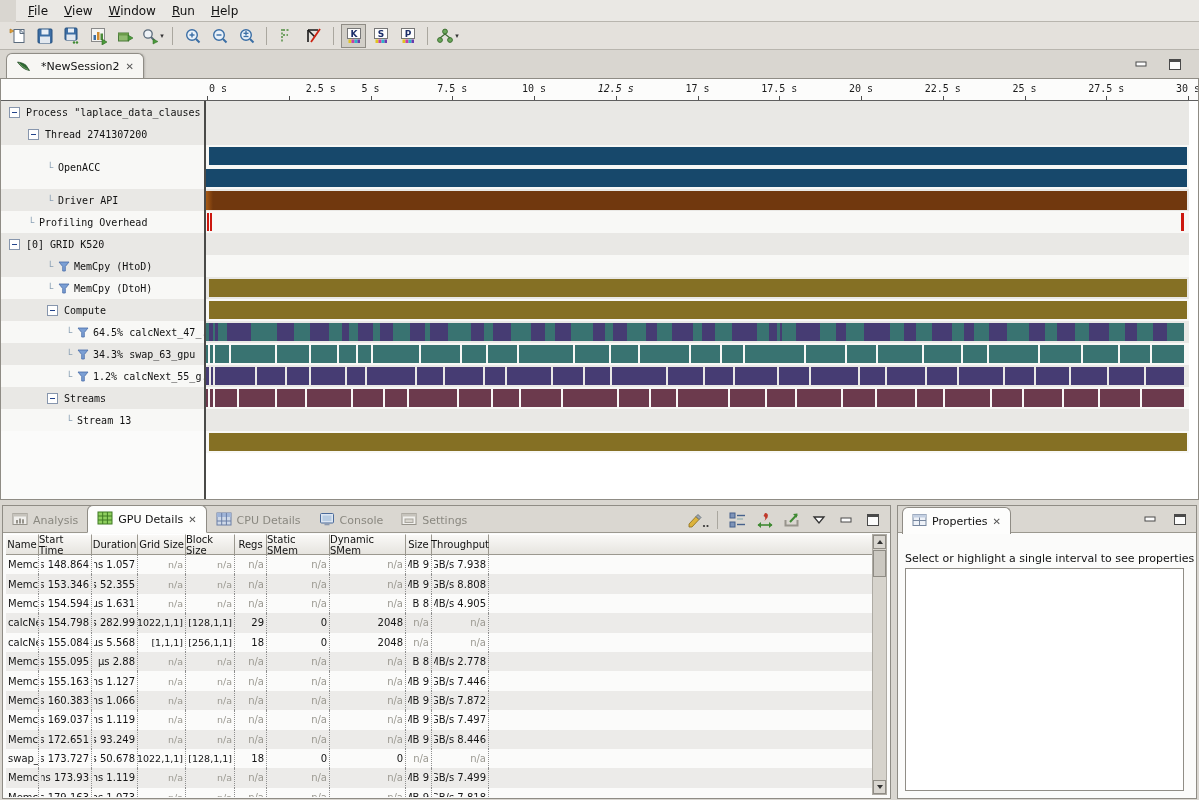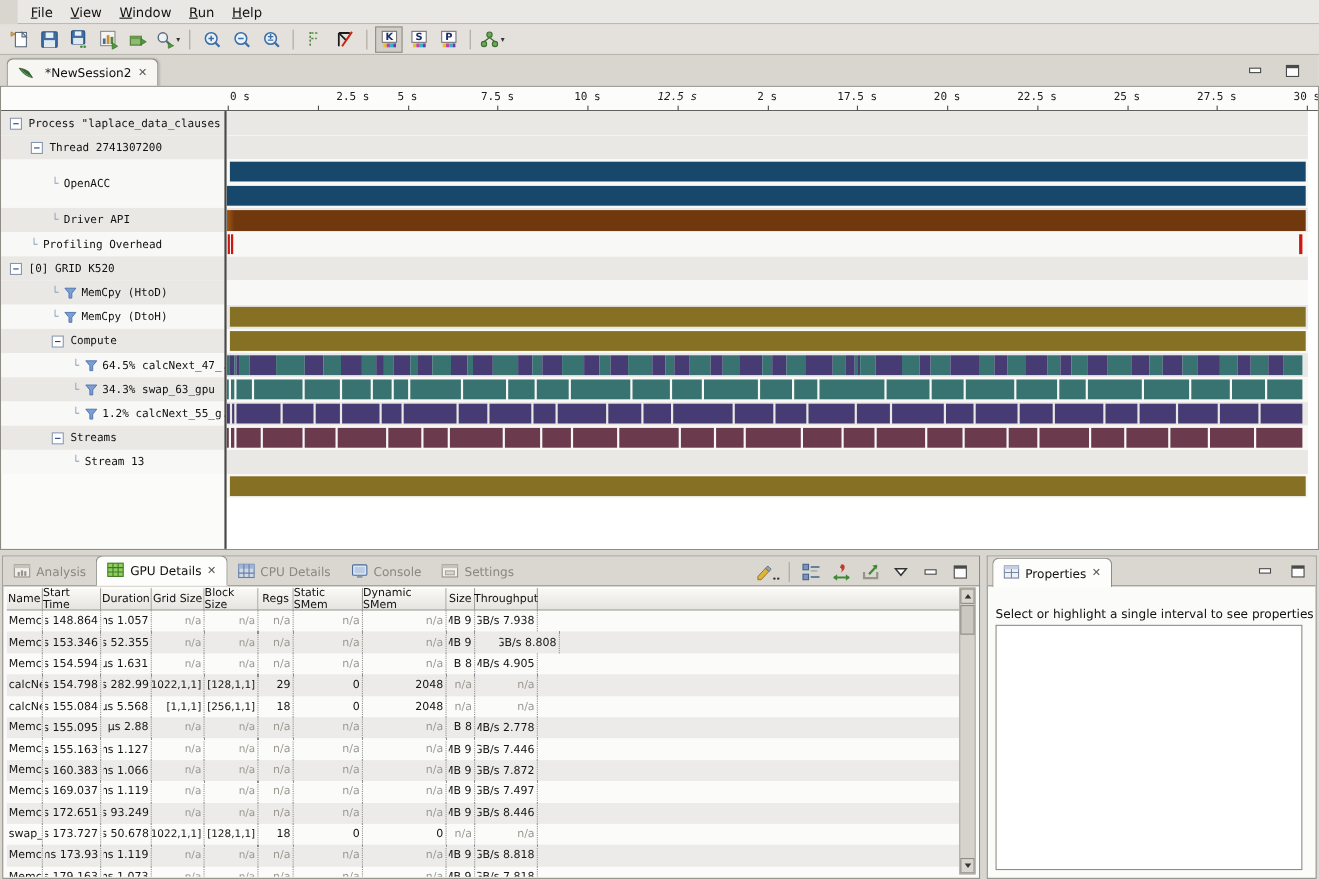--- a/index.html
+++ b/index.html
@@ -261,21 +261,21 @@
         <span class="ruler-label" style="left: 287.75px; margin-left: 32px;">2.5 s</span>
         <span class="ruler-tick" style="left: 287.75px;"></span>
         <span class="ruler-label" style="left: 369.5px;">5 s</span>
         <span class="ruler-tick" style="left: 369.5px;"></span>
         <span class="ruler-label" style="left: 451.25px;">7.5 s</span>
         <span class="ruler-tick" style="left: 451.25px;"></span>
         <span class="ruler-label" style="left: 533px;">10 s</span>
         <span class="ruler-tick" style="left: 533px;"></span>
         <span class="ruler-label" style="left: 614.75px; font-style: italic;">12.5 s</span>
         <span class="ruler-tick" style="left: 614.75px;"></span>
-        <span class="ruler-label" style="left: 696.5px;">2 s</span>
+        <span class="ruler-label" style="left: 696.5px;">17 s</span>
         <span class="ruler-tick" style="left: 696.5px;"></span>
         <span class="ruler-label" style="left: 778.25px;">17.5 s</span>
         <span class="ruler-tick" style="left: 778.25px;"></span>
         <span class="ruler-label" style="left: 860px;">20 s</span>
         <span class="ruler-tick" style="left: 860px;"></span>
         <span class="ruler-label" style="left: 941.75px;">22.5 s</span>
         <span class="ruler-tick" style="left: 941.75px;"></span>
         <span class="ruler-label" style="left: 1023.5px;">25 s</span>
         <span class="ruler-tick" style="left: 1023.5px;"></span>
         <span class="ruler-label" style="left: 1105.25px;">27.5 s</span>
@@ -738,21 +738,21 @@
               <span class="clipr">52.355 µs</span>
             </div>
             <div class="tcell right dim sm" style="width: 48px;">n/a</div>
             <div class="tcell right dim sm" style="width: 49px;">n/a</div>
             <div class="tcell right dim" style="width: 32px;">n/a</div>
             <div class="tcell right dim" style="width: 63px;">n/a</div>
             <div class="tcell right dim" style="width: 76px;">n/a</div>
             <div class="tcell right" style="width: 26px;">
               <span class="clipr">9 MB</span>
             </div>
-            <div class="tcell right" style="width: 57px; margin-left: 20px;">
+            <div class="tcell right" style="width: 57px;">
               <span class="clipr">8.808 GB/s</span>
             </div>
             <div class="tcell" style="flex: 1 1 0%; border-right: none;"></div>
           </div>
           <div class="trow">
             <div class="tcell" style="width: 33px;">Memcp</div>
             <div class="tcell right" style="width: 53px;">
               <span class="clipr">154.594 ms</span>
             </div>
             <div class="tcell right" style="width: 46px;">
@@ -949,21 +949,21 @@
             </div>
             <div class="tcell right dim sm" style="width: 48px;">n/a</div>
             <div class="tcell right dim sm" style="width: 49px;">n/a</div>
             <div class="tcell right dim" style="width: 32px;">n/a</div>
             <div class="tcell right dim" style="width: 63px;">n/a</div>
             <div class="tcell right dim" style="width: 76px;">n/a</div>
             <div class="tcell right" style="width: 26px;">
               <span class="clipr">9 MB</span>
             </div>
             <div class="tcell right" style="width: 57px;">
-              <span class="clipr">8.818 GB/s</span>
+              <span class="clipr">7.499 GB/s</span>
             </div>
             <div class="tcell" style="flex: 1 1 0%; border-right: none;"></div>
           </div>
           <div class="trow">
             <div class="tcell" style="width: 33px;">Memcp</div>
             <div class="tcell right" style="width: 53px;">
               <span class="clipr">179.163 ms</span>
             </div>
             <div class="tcell right" style="width: 46px;">
               <span class="clipr">1.073 ms</span>

